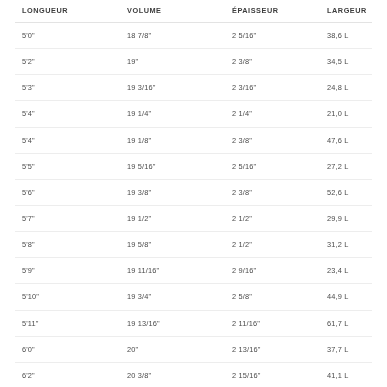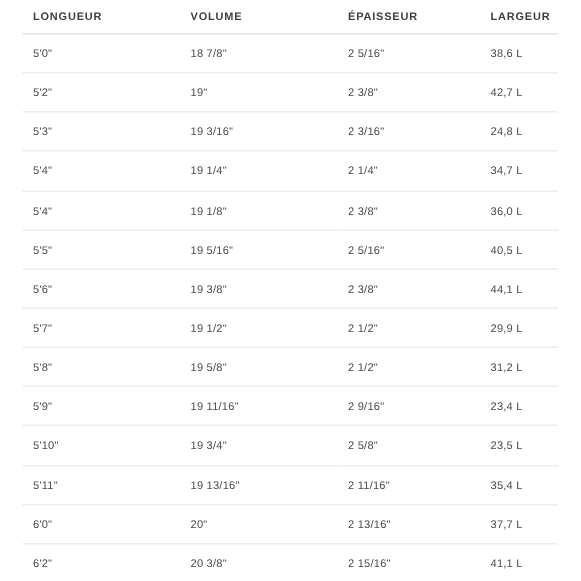--- a/index.html
+++ b/index.html
@@ -84,51 +84,51 @@
       <tr>
         <td>5'0"</td>
         <td>18 7/8"</td>
         <td>2 5/16"</td>
         <td>38,6 L</td>
       </tr>
       <tr>
         <td>5'2"</td>
         <td>19"</td>
         <td>2 3/8"</td>
-        <td>42,7 L</td>
+        <td>34,5 L</td>
       </tr>
       <tr>
         <td>5'3"</td>
         <td>19 3/16"</td>
         <td>2 3/16"</td>
         <td>24,8 L</td>
       </tr>
       <tr>
         <td>5'4"</td>
         <td>19 1/4"</td>
         <td>2 1/4"</td>
-        <td>34,7 L</td>
+        <td>21,0 L</td>
       </tr>
       <tr>
         <td>5'4"</td>
         <td>19 1/8"</td>
         <td>2 3/8"</td>
-        <td>36,0 L</td>
+        <td>47,6 L</td>
       </tr>
       <tr>
         <td>5'5"</td>
         <td>19 5/16"</td>
         <td>2 5/16"</td>
-        <td>40,5 L</td>
+        <td>27,2 L</td>
       </tr>
       <tr>
         <td>5'6"</td>
         <td>19 3/8"</td>
         <td>2 3/8"</td>
-        <td>44,1 L</td>
+        <td>52,6 L</td>
       </tr>
       <tr>
         <td>5'7"</td>
         <td>19 1/2"</td>
         <td>2 1/2"</td>
         <td>29,9 L</td>
       </tr>
       <tr>
         <td>5'8"</td>
         <td>19 5/8"</td>
@@ -138,27 +138,27 @@
       <tr>
         <td>5'9"</td>
         <td>19 11/16"</td>
         <td>2 9/16"</td>
         <td>23,4 L</td>
       </tr>
       <tr>
         <td>5'10"</td>
         <td>19 3/4"</td>
         <td>2 5/8"</td>
-        <td>23,5 L</td>
+        <td>44,9 L</td>
       </tr>
       <tr>
         <td>5'11"</td>
         <td>19 13/16"</td>
         <td>2 11/16"</td>
-        <td>35,4 L</td>
+        <td>61,7 L</td>
       </tr>
       <tr>
         <td>6'0"</td>
         <td>20"</td>
         <td>2 13/16"</td>
         <td>37,7 L</td>
       </tr>
       <tr>
         <td>6'2"</td>
         <td>20 3/8"</td>

